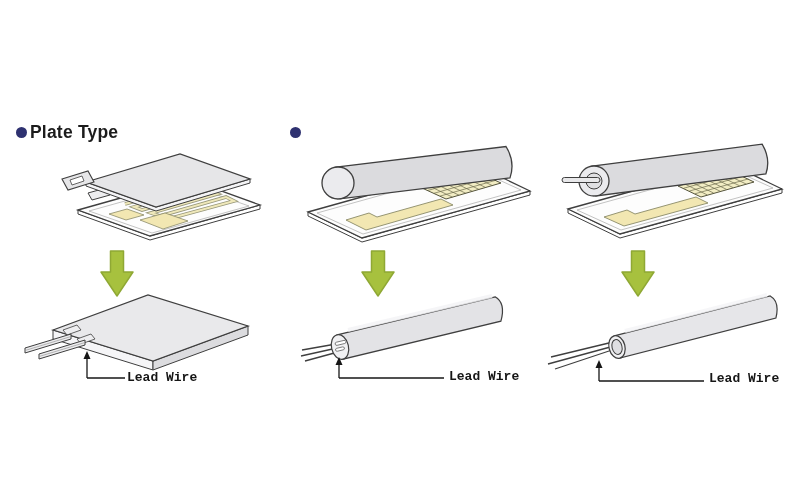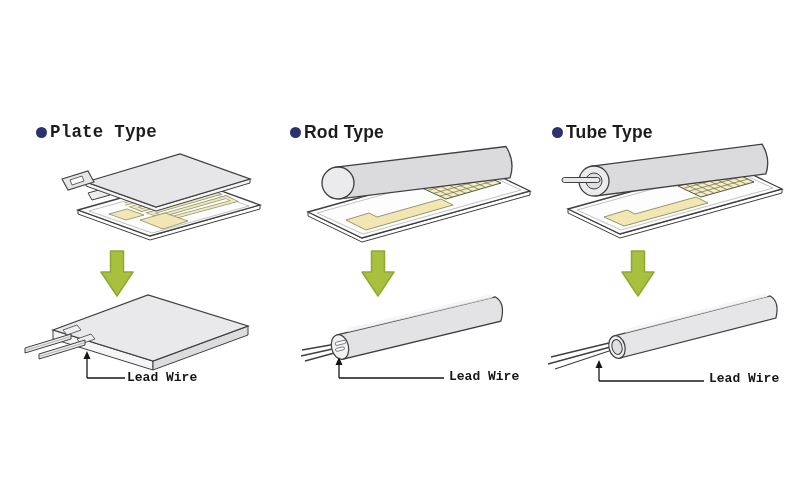--- a/index.html
+++ b/index.html
@@ -12,31 +12,26 @@
           margin-right:3px;flex:0 0 auto;}
   .lead-label{position:absolute;font-weight:bold;font-size:13px;color:#161616;
               white-space:nowrap;line-height:13px;font-family:Liberation Mono, monospace;}
   svg{display:block;overflow:visible;}
 </style>
 </head>
 <body>
 
 <div class="stage">
 
-  <div class="panel-title" style="left:36px;top:122px;font-family:Liberation Mono, monospace;">
+  <div class="panel-title" style="left:16px;top:122px;">
     <span class="bullet"></span>
     <span>Plate Type</span>
   </div>
   <div class="panel-title" style="left:290px;top:122px;">
     <span class="bullet"></span>
-    <span>Rod Type</span>
-  </div>
-  <div class="panel-title" style="left:552px;top:122px;">
-    <span class="bullet"></span>
-    <span>Tube Type</span>
   </div>
 
   <svg class="abs" style="left:48px;top:146px;" width="220" height="100" viewBox="0 0 220 100">
 
     <g>
       <polygon points="30,64 102,90 212,59 212,63 102,94 30,68" fill="#ffffff" stroke="#3f3f3f" stroke-width="1"></polygon>
       <polygon points="30,64 140,33 212,59 102,90" fill="#fdfdfd" stroke="#3f3f3f" stroke-width="1.3"></polygon>
       <polygon points="41,65 138,38 201,60 104,87" fill="none" stroke="#9a9a9a" stroke-width="0.6"></polygon>
 
       <polyline points="77,58 143,39 152,42 86,61 94,64 160,45 169,48 103,67 112,70 178,51 186,55 120,73" fill="none" stroke="#97977a" stroke-width="3.6"></polyline>

